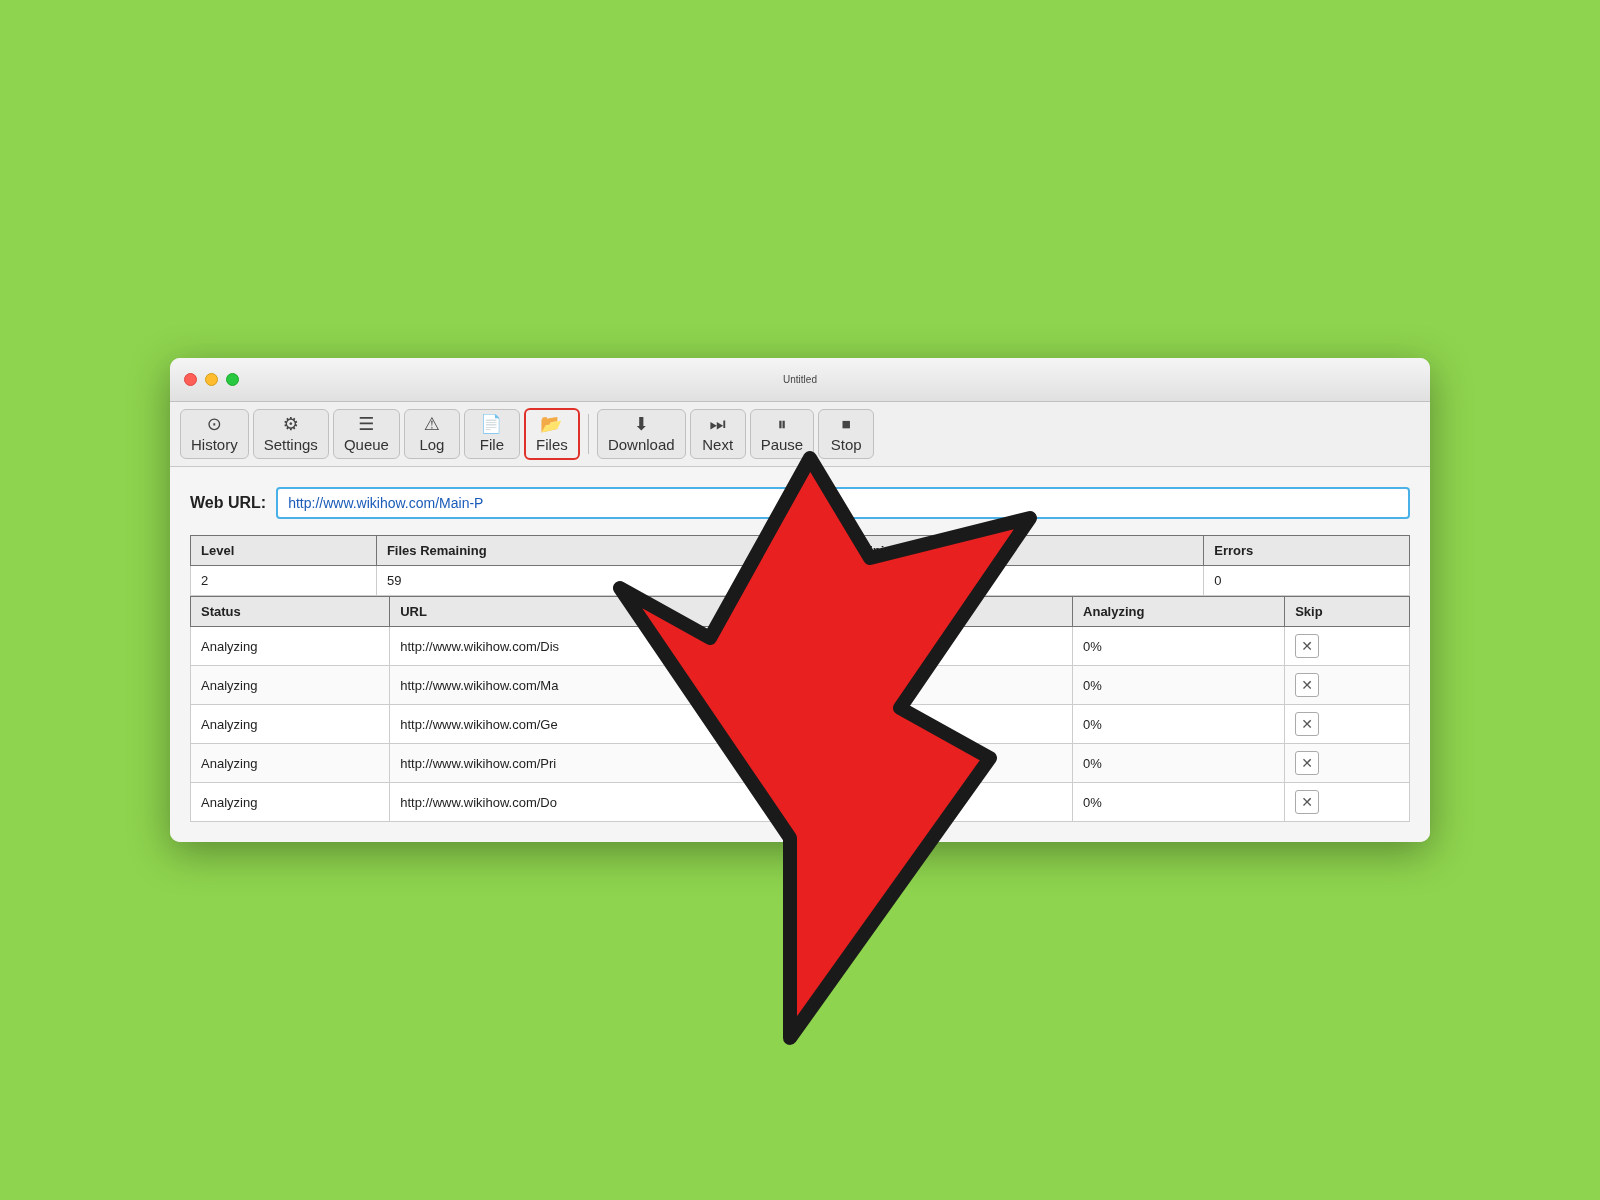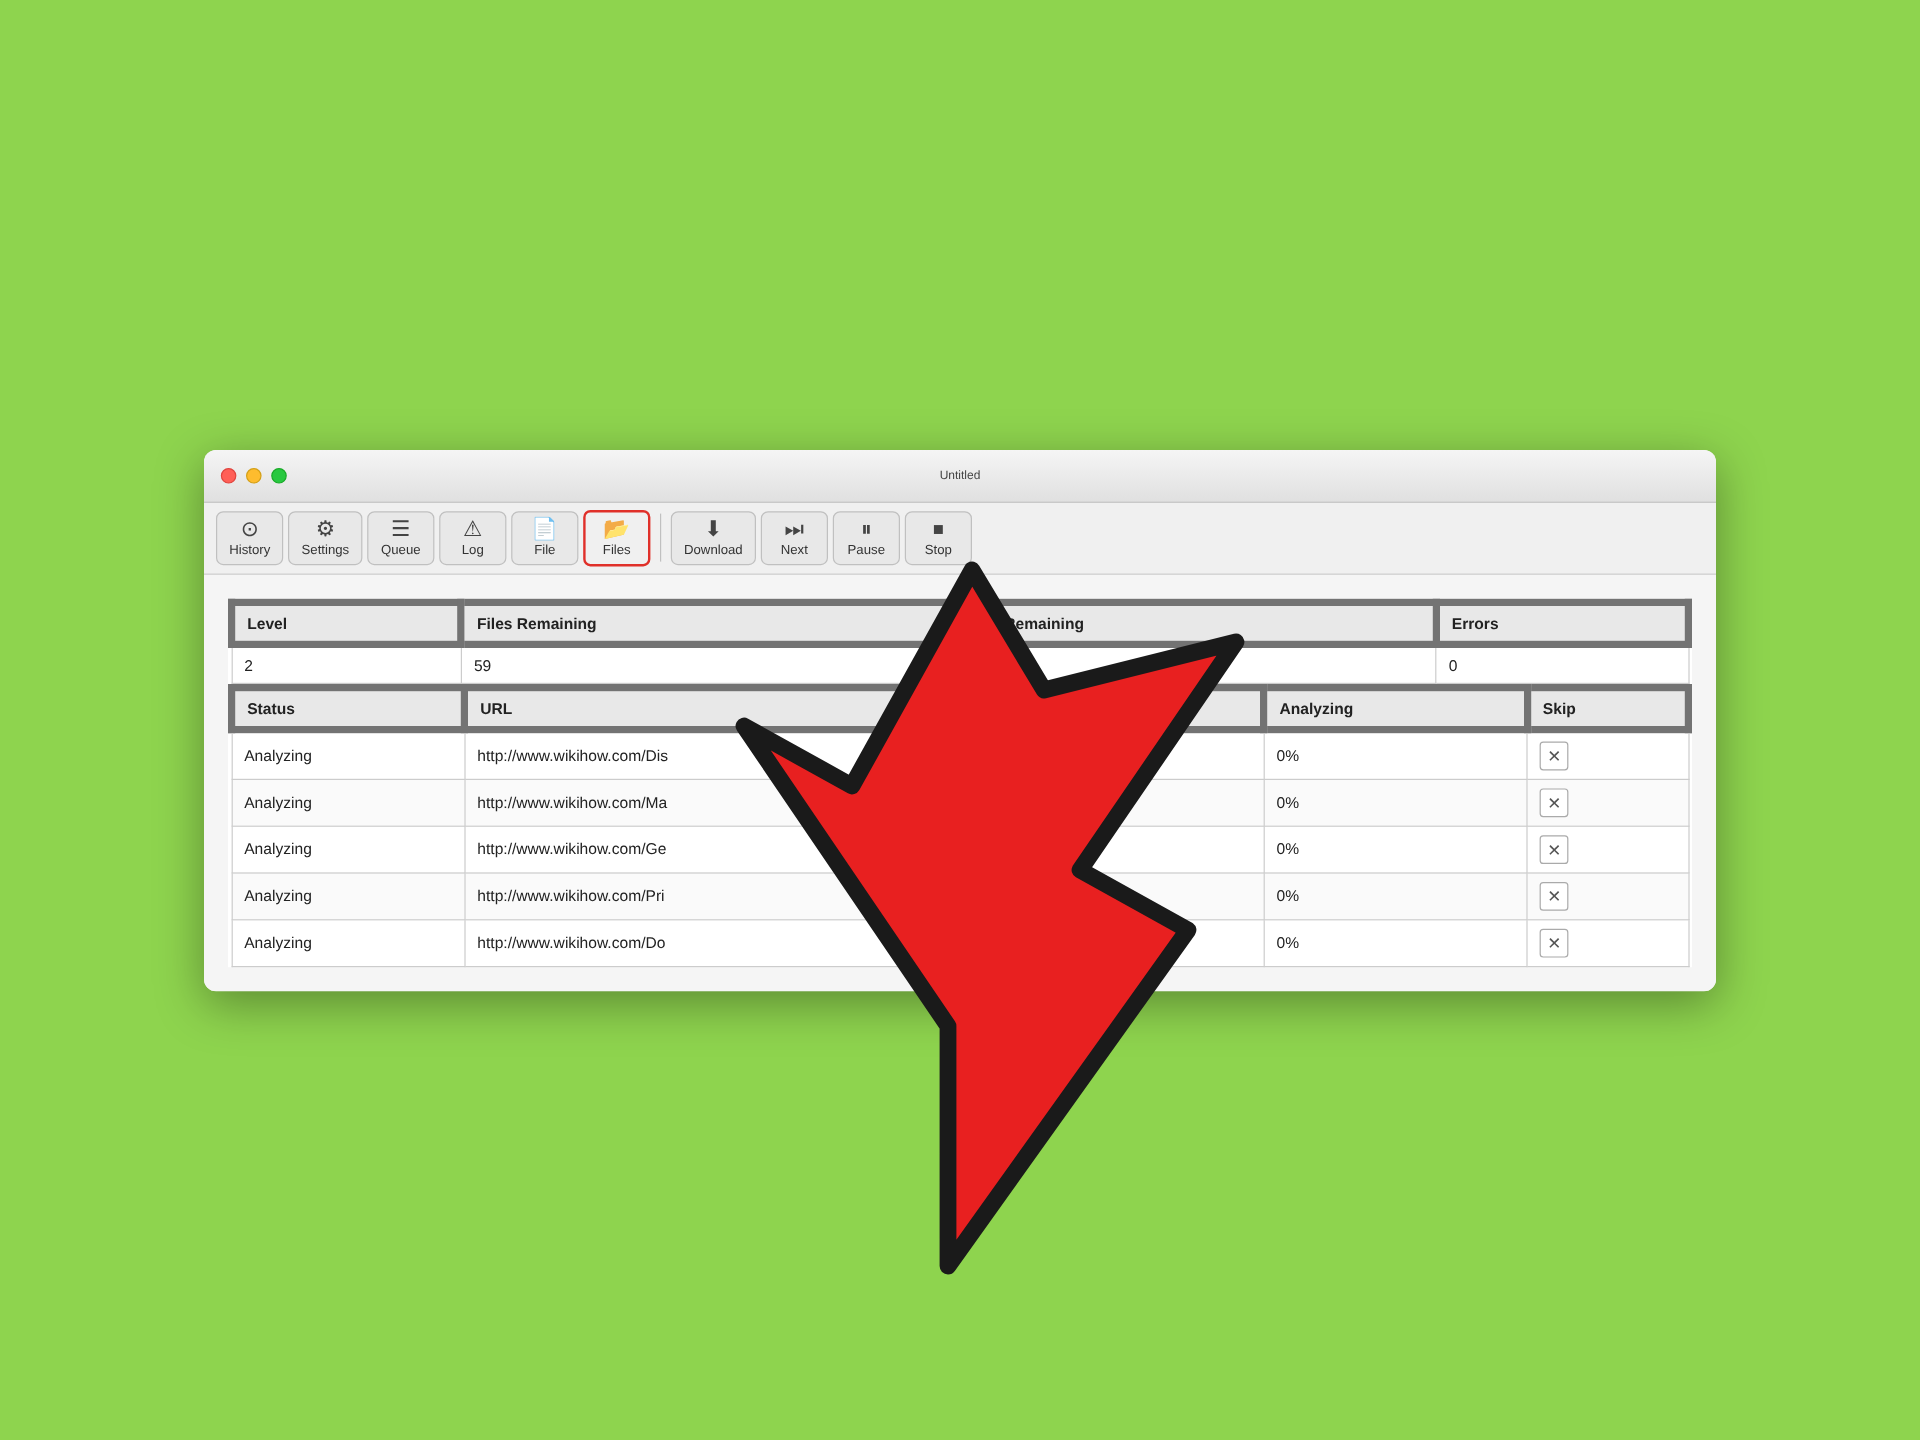--- a/index.html
+++ b/index.html
@@ -84,21 +84,21 @@
       background: #f0f0f0;
     }
 
     .toolbar-btn .btn-icon {
       font-size: 18px;
       color: #444;
       line-height: 1;
     }
 
     .toolbar-btn .btn-label {
-      font-size: 11px;
+      font-size: 15px;
       color: #333;
     }
 
     .toolbar-separator {
       width: 1px;
       height: 40px;
       background: #c0c0c0;
       margin: 0 4px;
     }
 
@@ -134,21 +134,21 @@
 
     .data-table {
       width: 100%;
       border-collapse: collapse;
       background: white;
       border: 1px solid #ccc;
     }
 
     .data-table th {
       background: #e8e8e8;
-      border: 6px solid #737373;
+      border: 1px solid #737373;
       padding: 7px 10px;
       font-size: 13px;
       font-weight: 600;
       text-align: left;
       color: #222;
     }
 
     .data-table td {
       border: 1px solid #ccc;
       padding: 7px 10px;
@@ -242,20 +242,24 @@
         <span class="btn-label">Pause</span>
       </div>
       <div class="toolbar-btn">
         <span class="btn-icon">⏹</span>
         <span class="btn-label">Stop</span>
       </div>
     </div>
 
     <div class="content">
 
+      <div class="url-row">
+        <span class="url-label">Web URL:</span>
+        <input class="url-input" type="text" value="http://www.wikihow.com/Main-P" style="">
+      </div>
 
       <table class="data-table" style="margin-bottom:0;">
         <thead>
           <tr>
             <th>Level</th>
             <th>Files Remaining</th>
             <th>Files Remaining</th>
             <th>Errors</th>
           </tr>
         </thead>

